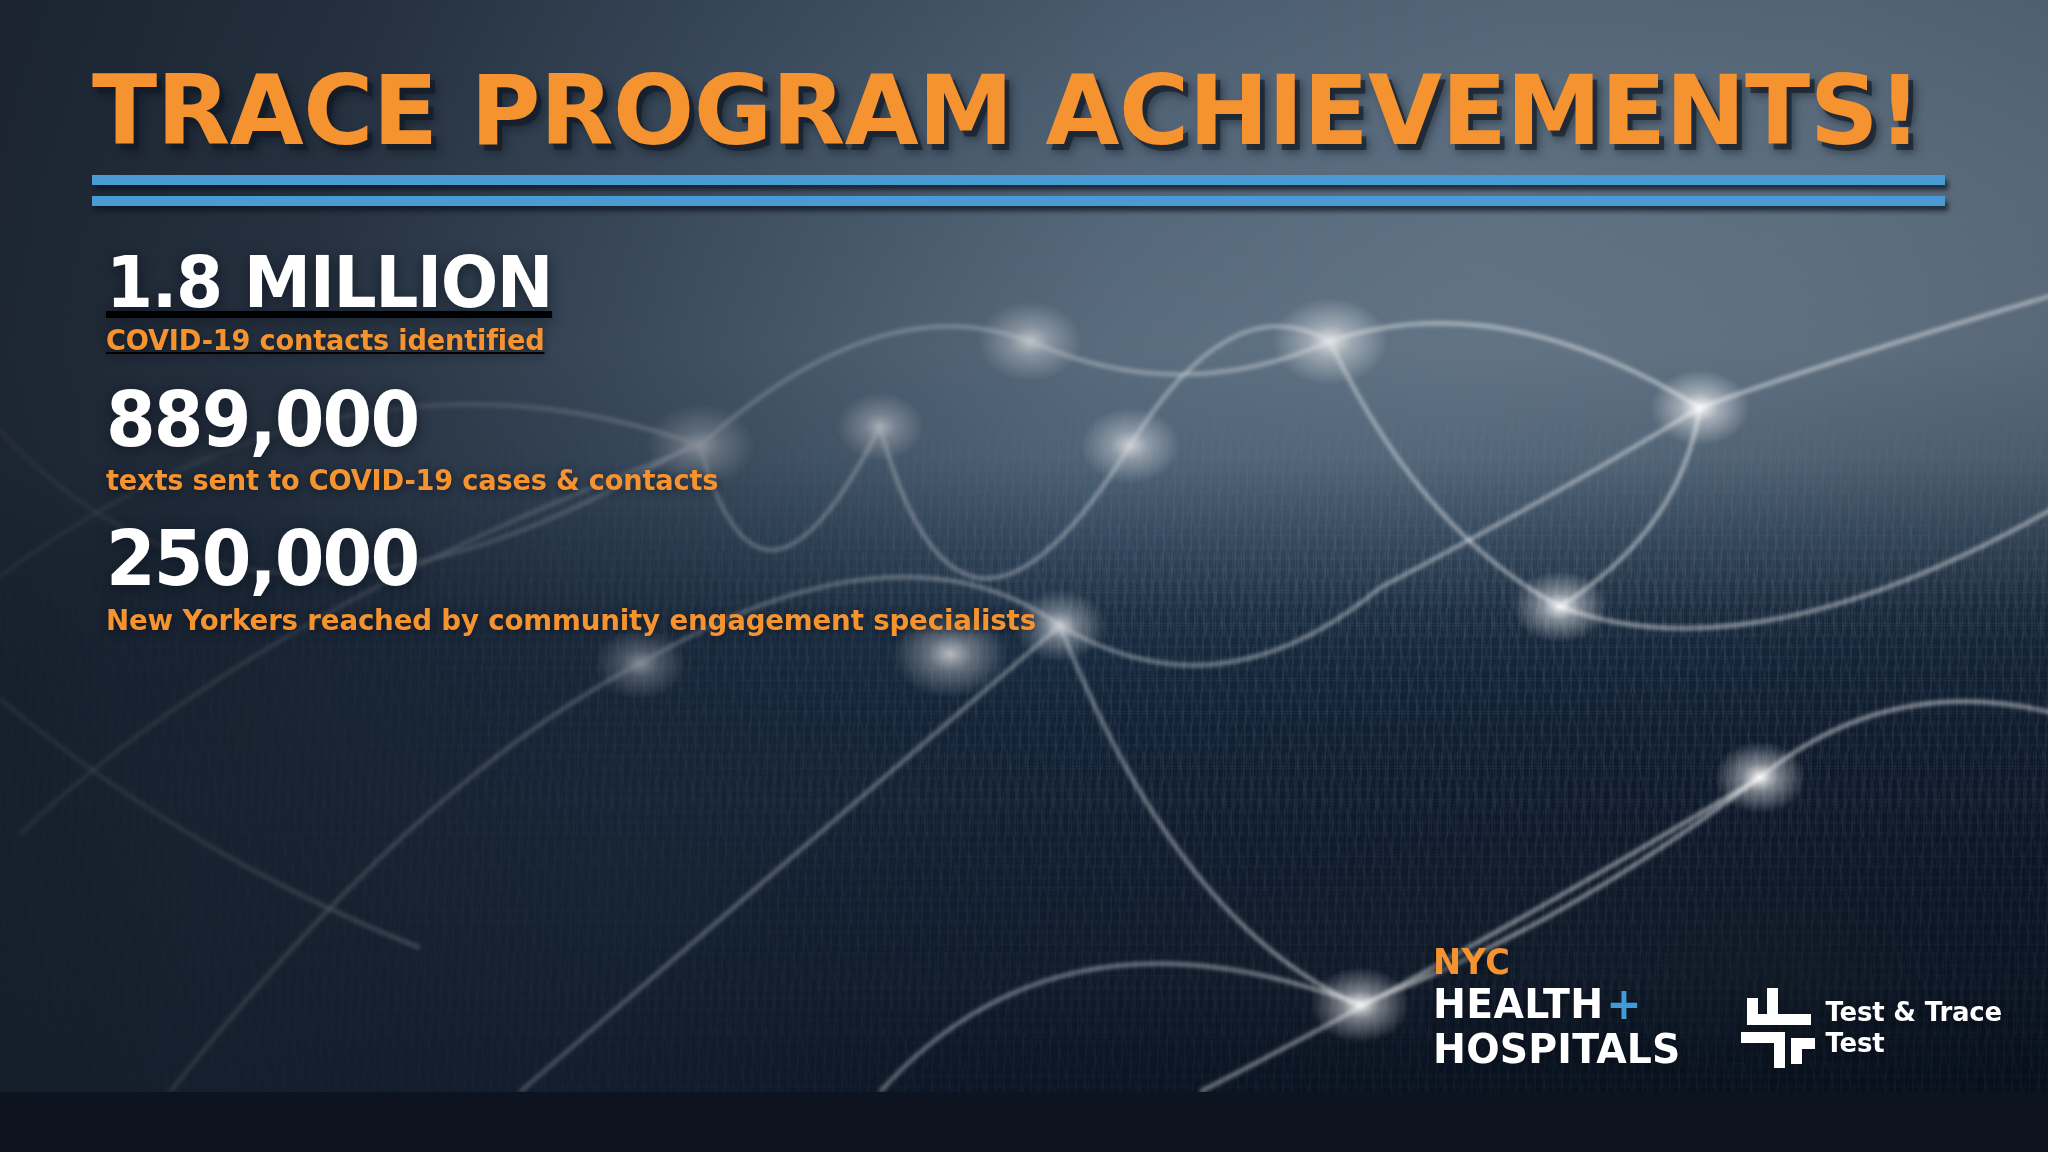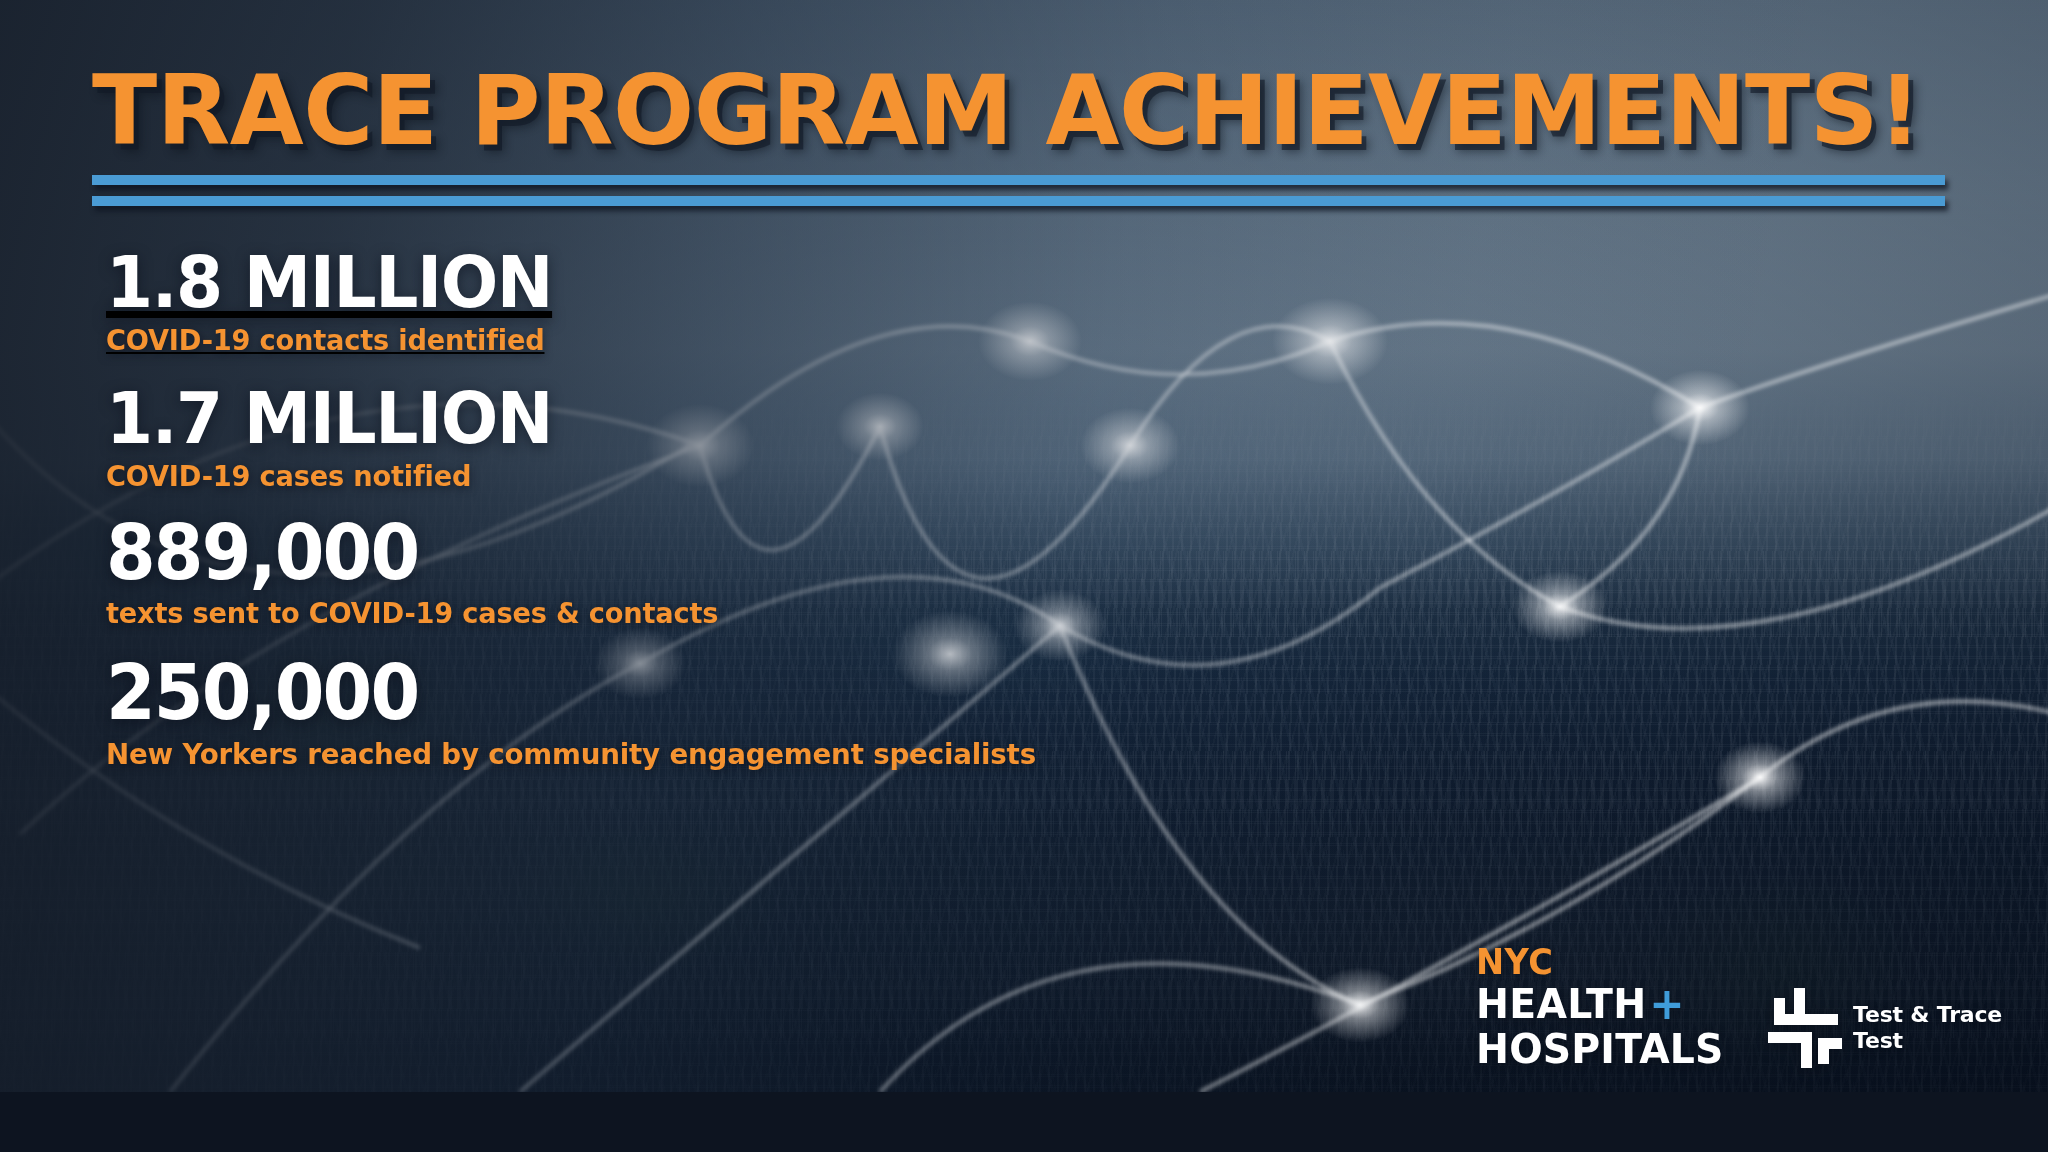--- a/index.html
+++ b/index.html
@@ -147,21 +147,21 @@
   .stat.s3 { margin-bottom:26px; }
   .stat.s4 { margin-bottom:26px; }
   .stat.s4 .stat-value,
   .stat.s5 .stat-value { font-size:76px; letter-spacing:-2px; }
   .stat.s5 .stat-caption { font-size:29px; }
 
   
   .logos {
     position:absolute;
     right:46px; bottom:22px;
-    display:flex; align-items:flex-end; gap:32px;
+    display:flex; align-items:flex-end; gap:48px;
   }
 
   .logo-nychh {
     font-family:"DejaVu Sans", sans-serif;
     font-weight:bold;
     line-height:1.0;
     text-align:left;
     text-shadow:0 2px 10px rgba(6,12,22,.65);
   }
   .nyc-line {
@@ -180,21 +180,21 @@
   .hospitals-line {
     font-size:41px; color:#FFFFFF; letter-spacing:.2px; margin-top:4px;
     transform:scaleX(.96); transform-origin:left center;
   }
 
   .logo-ttc { display:flex; align-items:center; gap:11px; }
   .ttc-mark { width:76px; height:84px; flex:none; filter:drop-shadow(0 2px 8px rgba(6,12,22,.6)); }
   .ttc-text {
     font-family:"DejaVu Sans", sans-serif;
     font-weight:bold; color:#FFFFFF; line-height:1.18;
-    font-size:22px; letter-spacing:-.2px;
+    font-size:26px; letter-spacing:-.2px;
     text-shadow:0 2px 9px rgba(6,12,22,.6);
   }
   .ttc-text div { white-space:nowrap; }
 </style>
 </head>
 <body>
 
 <div id="poster">
 
   <div class="bg-layer bg-sky"></div>
@@ -267,24 +267,20 @@
     </div>
   </div>
 
   <div class="stats">
 
     <div class="stat s1">
       <div class="stat-value">1.8 MILLION</div>
       <div class="stat-caption">COVID-19 contacts identified</div>
     </div>
 
-    <div class="stat s2">
-      <div class="stat-value">1.7 MILLION</div>
-      <div class="stat-caption">COVID-19 cases notified</div>
-    </div>
 
 
     <div class="stat s4">
       <div class="stat-value">889,000</div>
       <div class="stat-caption">texts sent to COVID-19 cases &amp; contacts</div>
     </div>
 
     <div class="stat s5">
       <div class="stat-value">250,000</div>
       <div class="stat-caption">New Yorkers reached by community engagement specialists</div>

